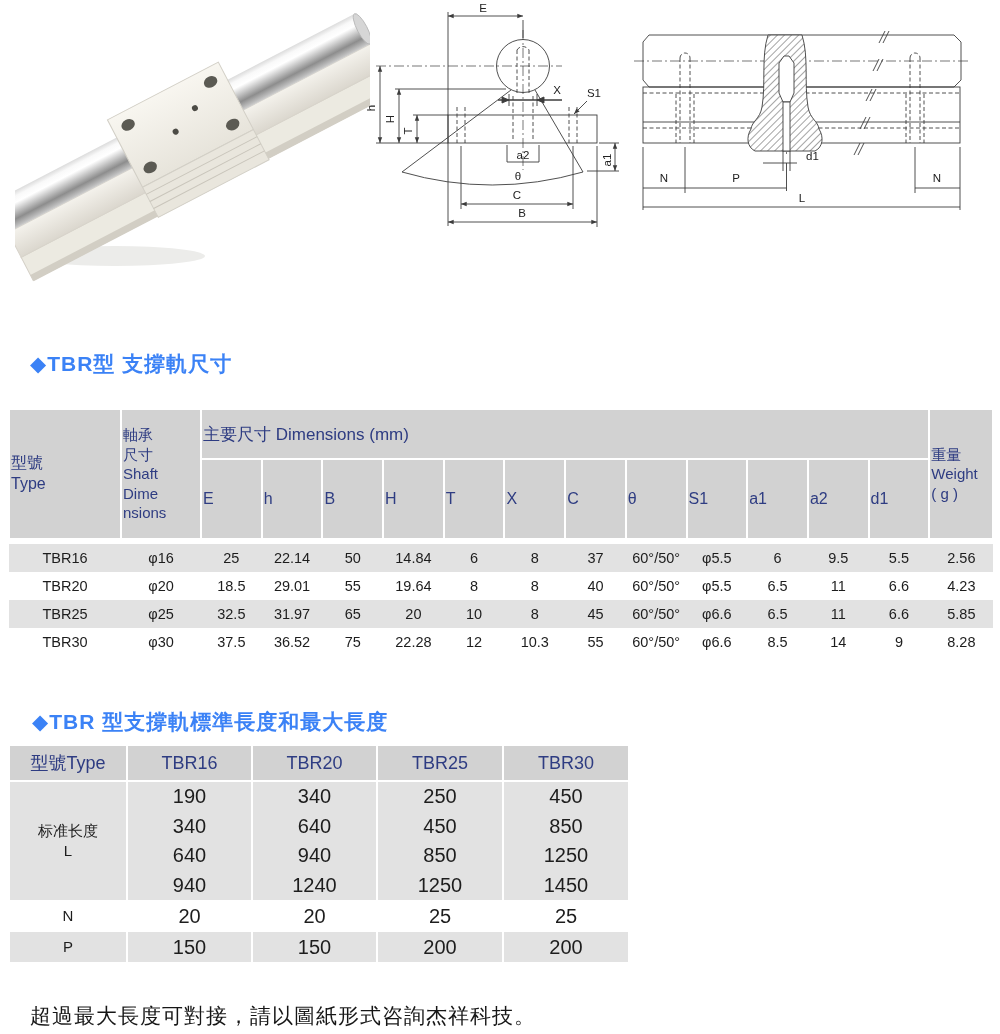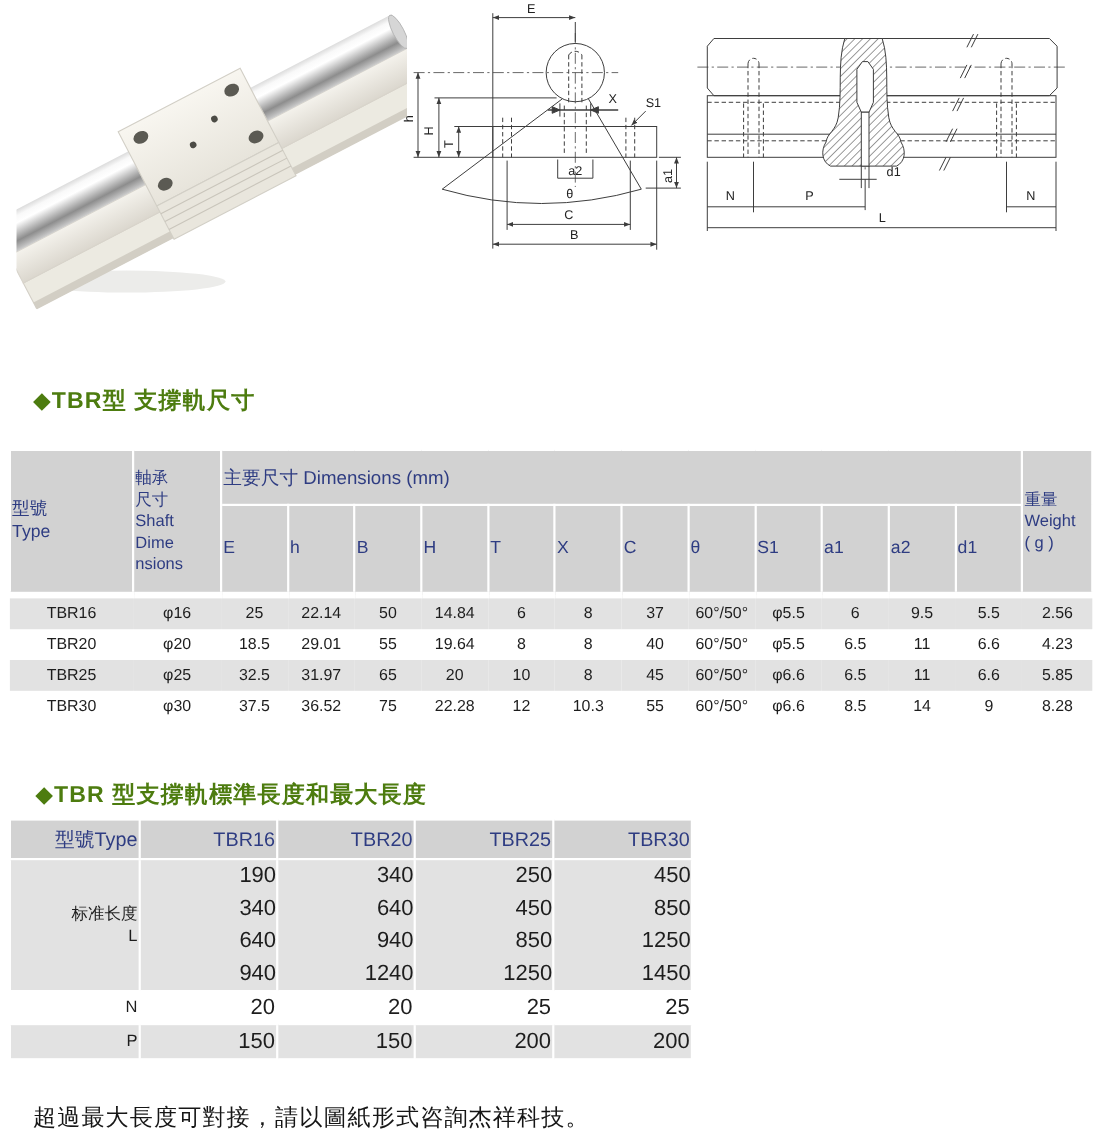--- a/index.html
+++ b/index.html
@@ -2,42 +2,42 @@
 <html><head>
 <meta charset="utf-8">
 <style>
   html,body{margin:0;padding:0;}
   body{
     width:1000px;height:1034px;position:relative;background:#ffffff;
     font-family:"Liberation Sans","DejaVu Sans",sans-serif;color:#1d1d1d;
   }
   .abs{position:absolute;}
   
-  .section-heading{font-size:21px;font-weight:bold;color:#4d7c0f;letter-spacing:1px;}
+  .section-heading{font-size:21px;font-weight:bold;color:#3b82f6;letter-spacing:1px;}
   #heading1{left:30px;top:350px;}
   #heading2{left:32px;top:708px;text-align:center;}
   #footer-note{left:30px;top:1002px;font-size:21px;color:#161616;letter-spacing:1px;}
   
   #table1{left:8px;top:408px;width:984px;border-collapse:collapse;table-layout:fixed;}
   #table1 th{
     background:#d2d2d2;color:#2e3c82;font-weight:normal;
     border:2px solid #fff;text-align:left;vertical-align:middle;font-size:16px;
   }
   #table1 thead tr.group-row{height:50px;}
   #table1 thead tr.sub-row{height:82px;}
   #table1 th.group-header{font-size:17px;}
   #table1 td{
     height:26px;font-size:14.5px;text-align:center;vertical-align:middle;color:#1d1d1d;
   }
   #table1 tbody tr.stripe td{background:#e2e2e2;}
   #table1 tbody tr:first-child td{border-top:6px solid #fff;}
   .pre{white-space:pre-line;line-height:1.3;}
   
   #table2{left:8px;top:744px;width:620px;border-collapse:collapse;table-layout:fixed;}
-  #table2 th,#table2 td{border:2px solid #fff;text-align:right;vertical-align:middle;}
+  #table2 th,#table2 td{border:2px solid #fff;text-align:center;vertical-align:middle;}
   #table2 th{background:#d2d2d2;color:#2e3c82;font-weight:normal;font-size:18px;height:32px;}
   #table2 td{font-size:20px;color:#1d1d1d;}
   #table2 .label-cell{font-size:15px;line-height:1.35;}
   #table2 tr.std-row td{background:#e2e2e2;}
   #table2 td.std-cell{height:118px;padding:0;}
   #table2 td.std-cell div{height:29.5px;line-height:29.5px;}
   #table2 tr.n-row td{background:#ffffff;height:26px;}
   #table2 tr.p-row td{background:#e2e2e2;height:28px;}
   #table2 tr.max-row td{background:#ffffff;height:26px;}
   

